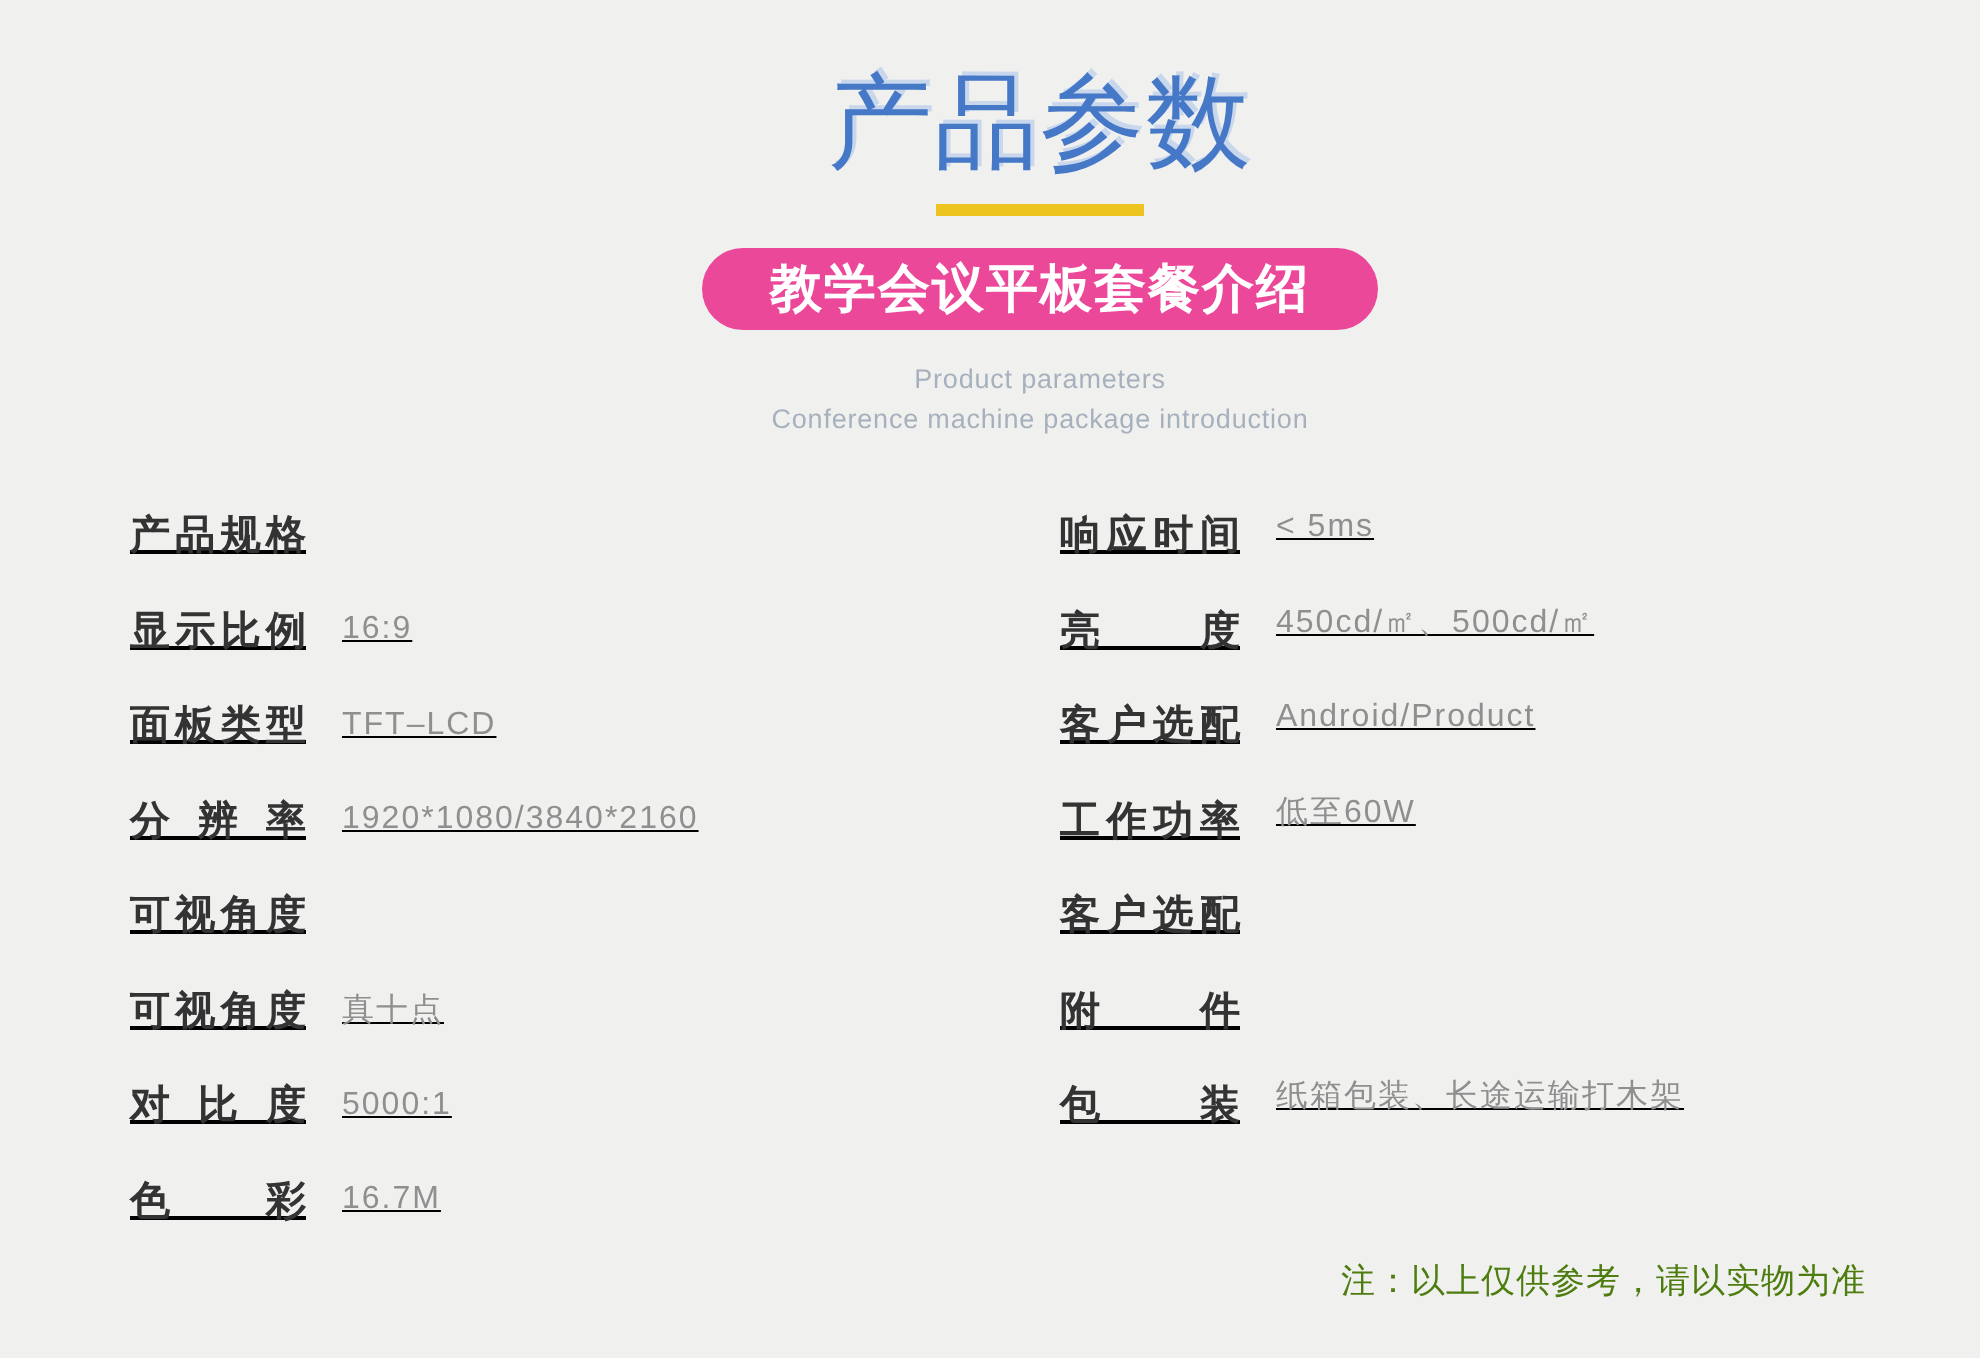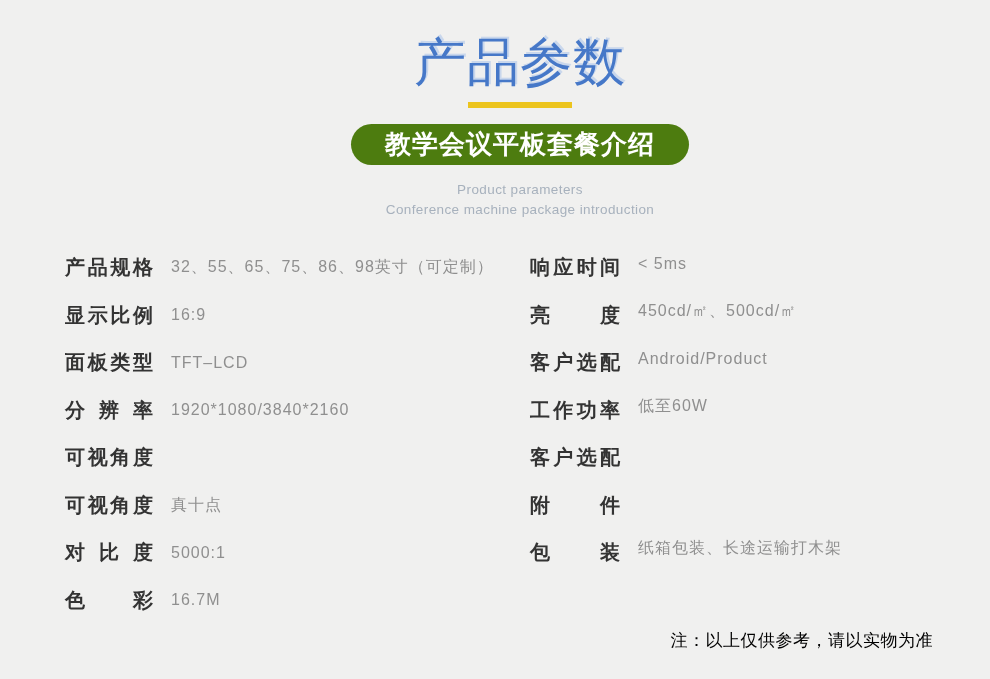--- a/index.html
+++ b/index.html
@@ -37,41 +37,42 @@
     margin: 7px auto 0;
     background: #ecc41d;
   }
   .badge {
     display: inline-block;
     margin-top: 16px;
     padding: 0 34px;
     height: 41px;
     line-height: 41px;
     border-radius: 21px;
-    background: #4d7c0f;
+    background: #ec4899;
     color: #ffffff;
     font-size: 26px;
     font-weight: bold;
     letter-spacing: 1px;
   }
   .subtitle {
     margin-top: 15px;
     font-size: 13.5px;
     line-height: 1.5;
     color: #a7b1bd;
     letter-spacing: 0.4px;
   }
 
   
   .specs {
     position: absolute;
     top: 244px;
     left: 65px;
     right: 0;
     display: flex;
+    text-decoration: underline;
   }
   .spec-col-left  { width: 453px; flex-shrink: 0; }
   .spec-col-right { flex: 1; }
   .spec-row {
     display: flex;
     align-items: center;
     height: 47.5px;
   }
   .spec-label {
     flex-shrink: 0;
@@ -94,21 +95,21 @@
     position: relative;
     top: -4px;
   }
 
   
   .note {
     position: absolute;
     top: 629px;
     right: 57px;
     font-size: 17px;
-    color: #000000;
+    color: #4d7c0f;
     letter-spacing: 0.5px;
   }
 </style>
 </head>
 <body>
 
 <div class="header">
   <div class="page-title">产品参数</div>
   <div class="title-underline"></div>
   <div>
@@ -117,21 +118,20 @@
   <div class="subtitle">
     <div>Product parameters</div>
     <div>Conference machine package introduction</div>
   </div>
 </div>
 
 <div class="specs">
   <div class="spec-col-left">
     <div class="spec-row">
       <span class="spec-label">产品规格</span>
-      <span class="spec-value">32、55、65、75、86、98英寸（可定制）</span>
     </div>
     <div class="spec-row">
       <span class="spec-label">显示比例</span>
       <span class="spec-value">16:9</span>
     </div>
     <div class="spec-row">
       <span class="spec-label">面板类型</span>
       <span class="spec-value">TFT–LCD</span>
     </div>
     <div class="spec-row">

